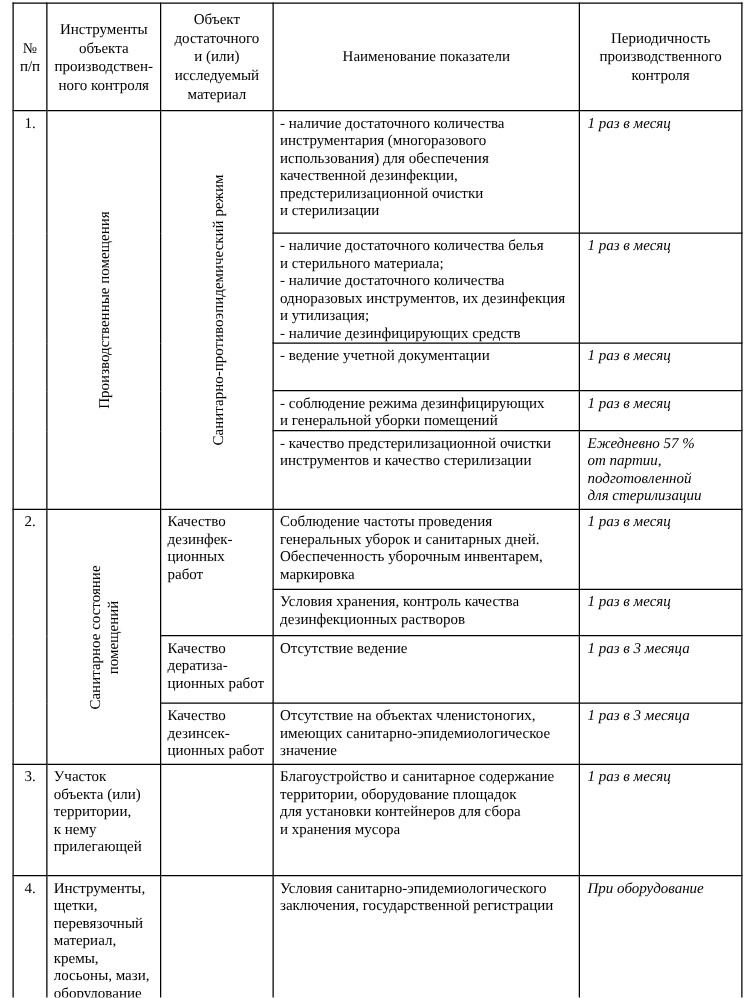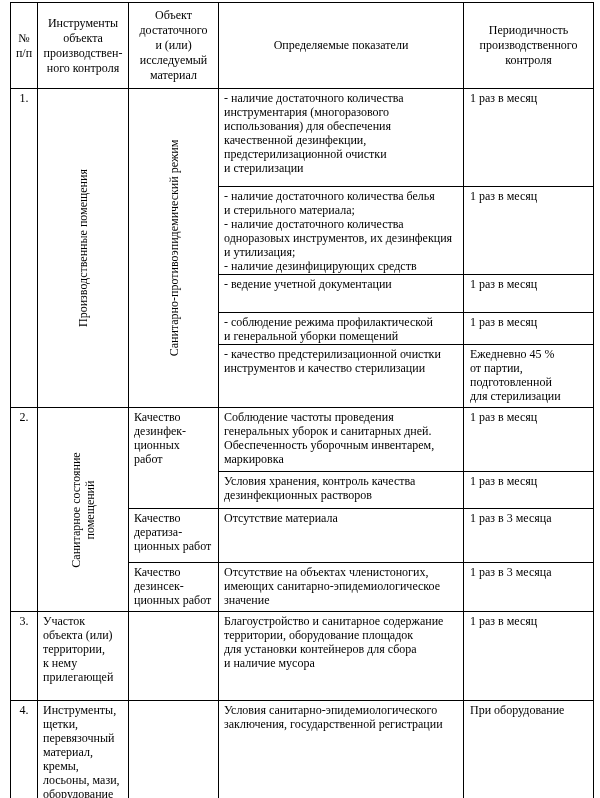--- a/index.html
+++ b/index.html
@@ -48,20 +48,21 @@
     top: 50%;
     left: 50%;
     transform: translate(-50%, -50%) rotate(-90deg);
     white-space: pre;
     text-align: center;
     line-height: 14px;
     font-size: 12px;
   }
   .percell {
     padding-left: 6px !important;
+    font-style: italic;
   }
 </style>
 </head>
 <body>
 
 <table class="doc">
   <colgroup>
     <col style="width:27px">
     <col style="width:91px">
     <col style="width:90px">
@@ -75,21 +76,21 @@
 п/п</th>
     <th>Инструменты
 объекта
 производствен-
 ного контроля</th>
     <th>Объект
 достаточного
 и (или)
 исследуемый
 материал</th>
-    <th>Определяемые показатели</th>
+    <th>Наименование показатели</th>
     <th>Периодичность
 производственного
 контроля</th>
   </tr>
 
   <tr style="height:98px">
     <td class="numcell" rowspan="5">1.</td>
     <td class="vcell" rowspan="5">
       <div class="vtext">Производственные помещения</div>
     </td>
@@ -114,29 +115,29 @@
 - наличие дезинфицирующих средств</td>
     <td class="percell">1 раз в месяц</td>
   </tr>
 
   <tr style="height:38px">
     <td>- ведение учетной документации</td>
     <td class="percell">1 раз в месяц</td>
   </tr>
 
   <tr style="height:32px">
-    <td>- соблюдение режима профилактической
+    <td>- соблюдение режима дезинфицирующих
 и генеральной уборки помещений</td>
     <td class="percell">1 раз в месяц</td>
   </tr>
 
   <tr style="height:63px">
     <td>- качество предстерилизационной очистки
 инструментов и качество стерилизации</td>
-    <td class="percell">Ежедневно 45 %
+    <td class="percell">Ежедневно 57 %
 от партии,
 подготовленной
 для стерилизации</td>
   </tr>
 
   <tr style="height:64px">
     <td class="numcell" rowspan="4">2.</td>
     <td class="vcell" rowspan="4">
       <div class="vtext">Санитарное состояние
 помещений</div>
@@ -155,21 +156,21 @@
   <tr style="height:37px">
     <td>Условия хранения, контроль качества
 дезинфекционных растворов</td>
     <td class="percell">1 раз в месяц</td>
   </tr>
 
   <tr style="height:54px">
     <td>Качество
 дератиза-
 ционных работ</td>
-    <td>Отсутствие материала</td>
+    <td>Отсутствие ведение</td>
     <td class="percell">1 раз в 3 месяца</td>
   </tr>
 
   <tr style="height:49px">
     <td>Качество
 дезинсек-
 ционных работ</td>
     <td>Отсутствие на объектах членистоногих,
 имеющих санитарно-эпидемиологическое
 значение</td>
@@ -180,21 +181,21 @@
     <td class="numcell">3.</td>
     <td>Участок
 объекта (или)
 территории,
 к нему
 прилегающей</td>
     <td></td>
     <td>Благоустройство и санитарное содержание
 территории, оборудование площадок
 для установки контейнеров для сбора
-и наличие мусора</td>
+и хранения мусора</td>
     <td class="percell">1 раз в месяц</td>
   </tr>
 
   <tr style="height:112px">
     <td class="numcell">4.</td>
     <td>Инструменты,
 щетки,
 перевязочный
 материал,
 кремы,

